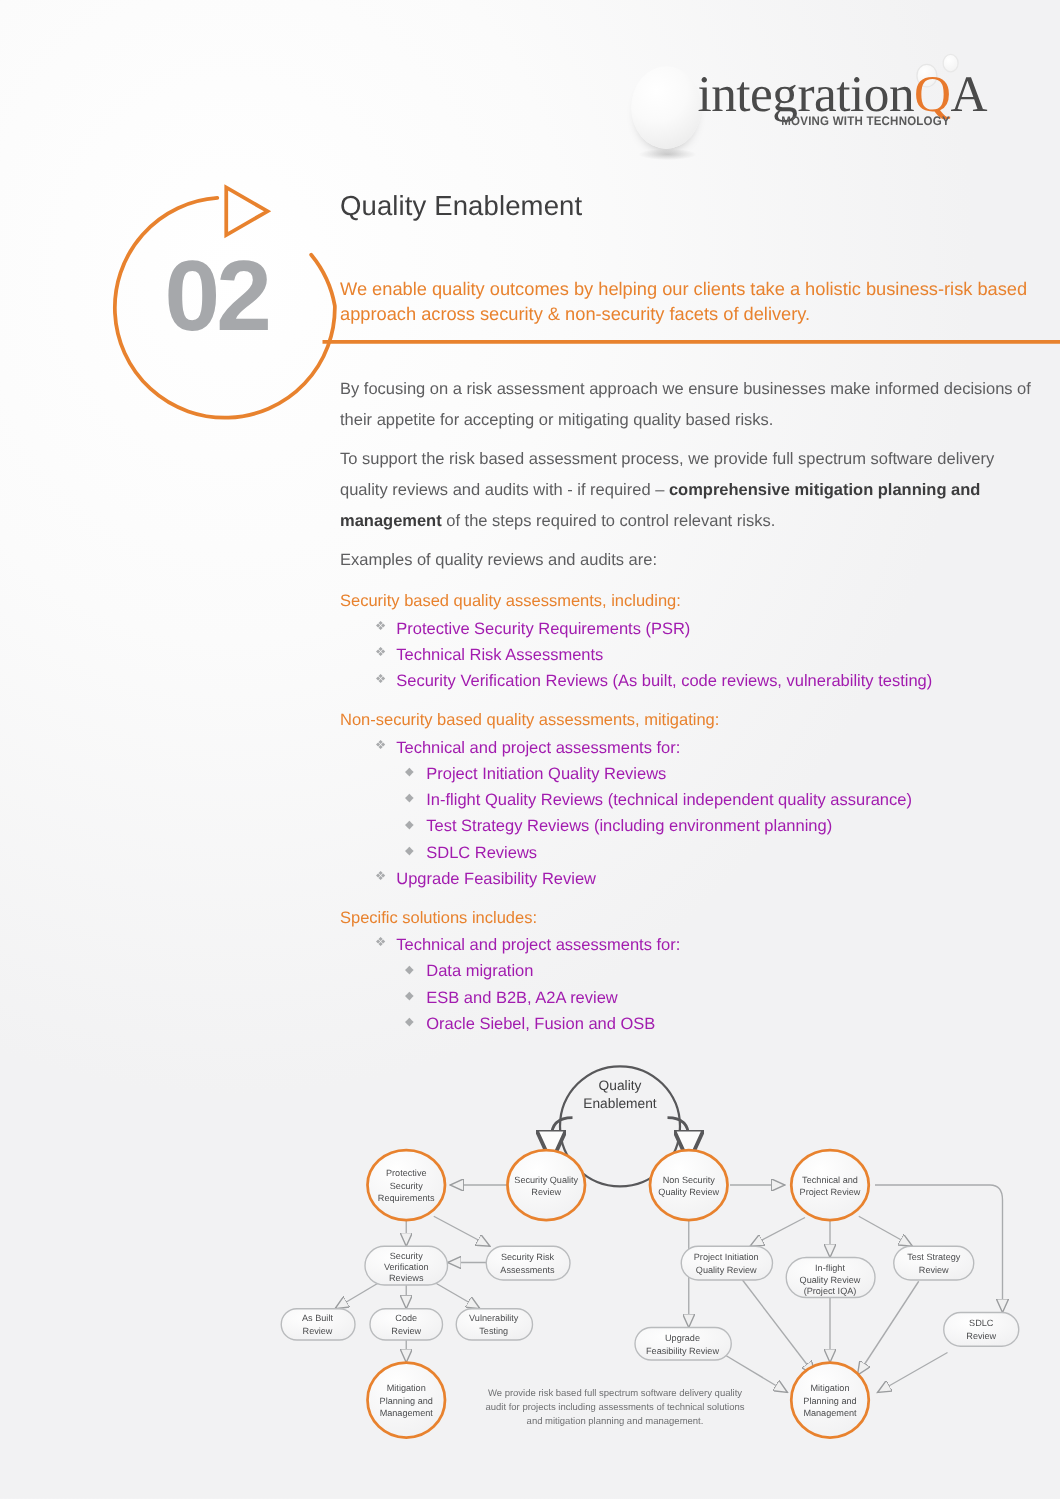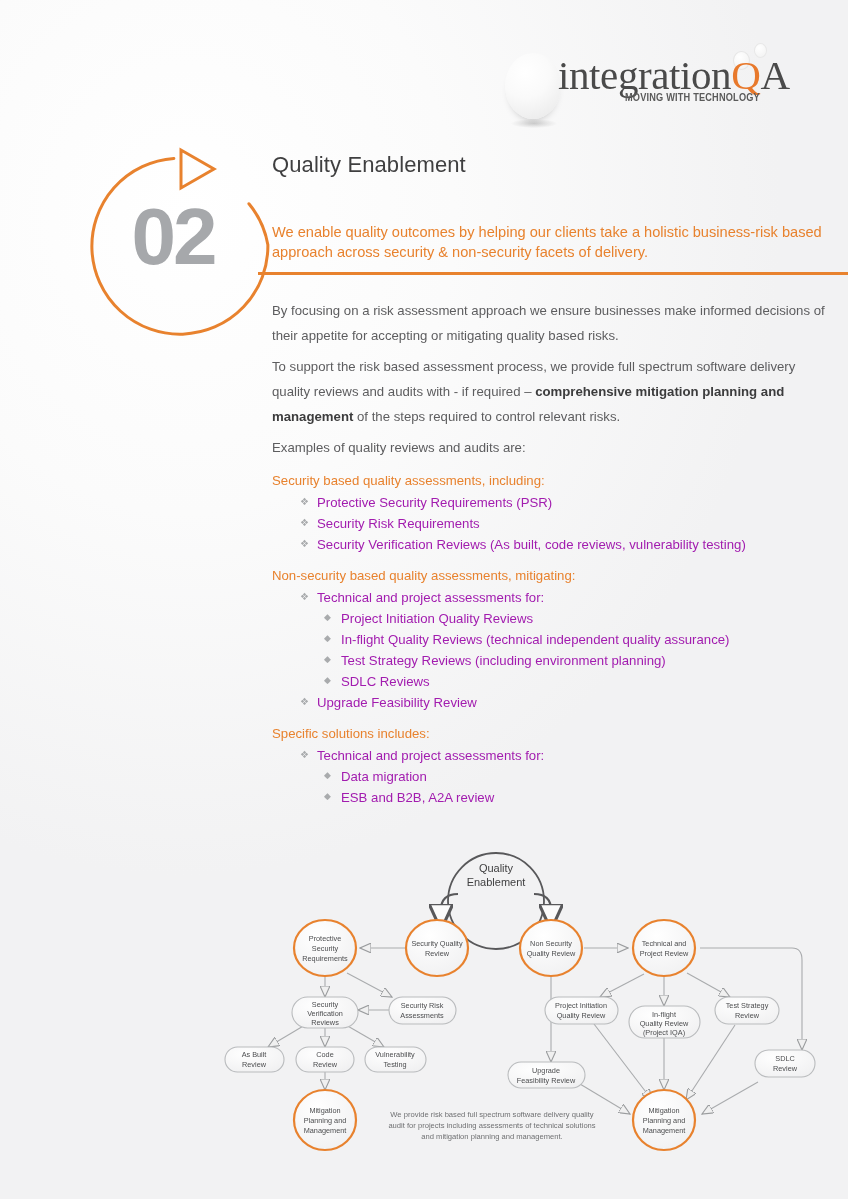--- a/index.html
+++ b/index.html
@@ -110,21 +110,21 @@
 <div class="rule"></div>
 
 <div class="body">
   <p class="para">By focusing on a risk assessment approach we ensure businesses make informed decisions of their appetite for accepting or mitigating quality based risks.</p>
   <p class="para"><span>To support the risk based assessment process, we provide full spectrum software delivery quality reviews and audits with - if required – </span><b>comprehensive mitigation planning and management</b><span> of the steps required to control relevant risks.</span></p>
   <p class="para">Examples of quality reviews and audits are:</p>
 
   <div class="sub-h">Security based quality assessments, including:</div>
   <ul class="lvl1">
     <li class="li">Protective Security Requirements (PSR)</li>
-    <li class="li">Security Risk Requirements</li>
+    <li class="li">Technical Risk Assessments</li>
     <li class="li">Security Verification Reviews (As built, code reviews, vulnerability testing)</li>
   </ul>
 
   <div class="sub-h">Non-security based quality assessments, mitigating:</div>
   <ul class="lvl1">
     <li class="li">Technical and project assessments for:</li>
     <ul class="lvl2">
       <li class="li li2">Project Initiation Quality Reviews</li>
       <li class="li li2">In-flight Quality Reviews (technical independent quality assurance)</li>
       <li class="li li2">Test Strategy Reviews (including environment planning)</li>
@@ -132,20 +132,21 @@
     </ul>
     <li class="li">Upgrade Feasibility Review</li>
   </ul>
 
   <div class="sub-h">Specific solutions includes:</div>
   <ul class="lvl1">
     <li class="li">Technical and project assessments for:</li>
     <ul class="lvl2">
       <li class="li li2">Data migration</li>
       <li class="li li2">ESB and B2B, A2A review</li>
+      <li class="li li2">Oracle Siebel, Fusion and OSB</li>
     </ul>
   </ul>
 </div>
 
 <div class="diagram">
 <svg width="848" height="360" viewBox="0 0 848 360">
   <defs>
     <marker id="ah" markerWidth="11" markerHeight="9" refX="10" refY="4.5" orient="auto">
       <path d="M0,0 L10,4.5 L0,9 z" fill="#f0f0f0" stroke="#9a9c9e" stroke-width="1"></path>
     </marker>

